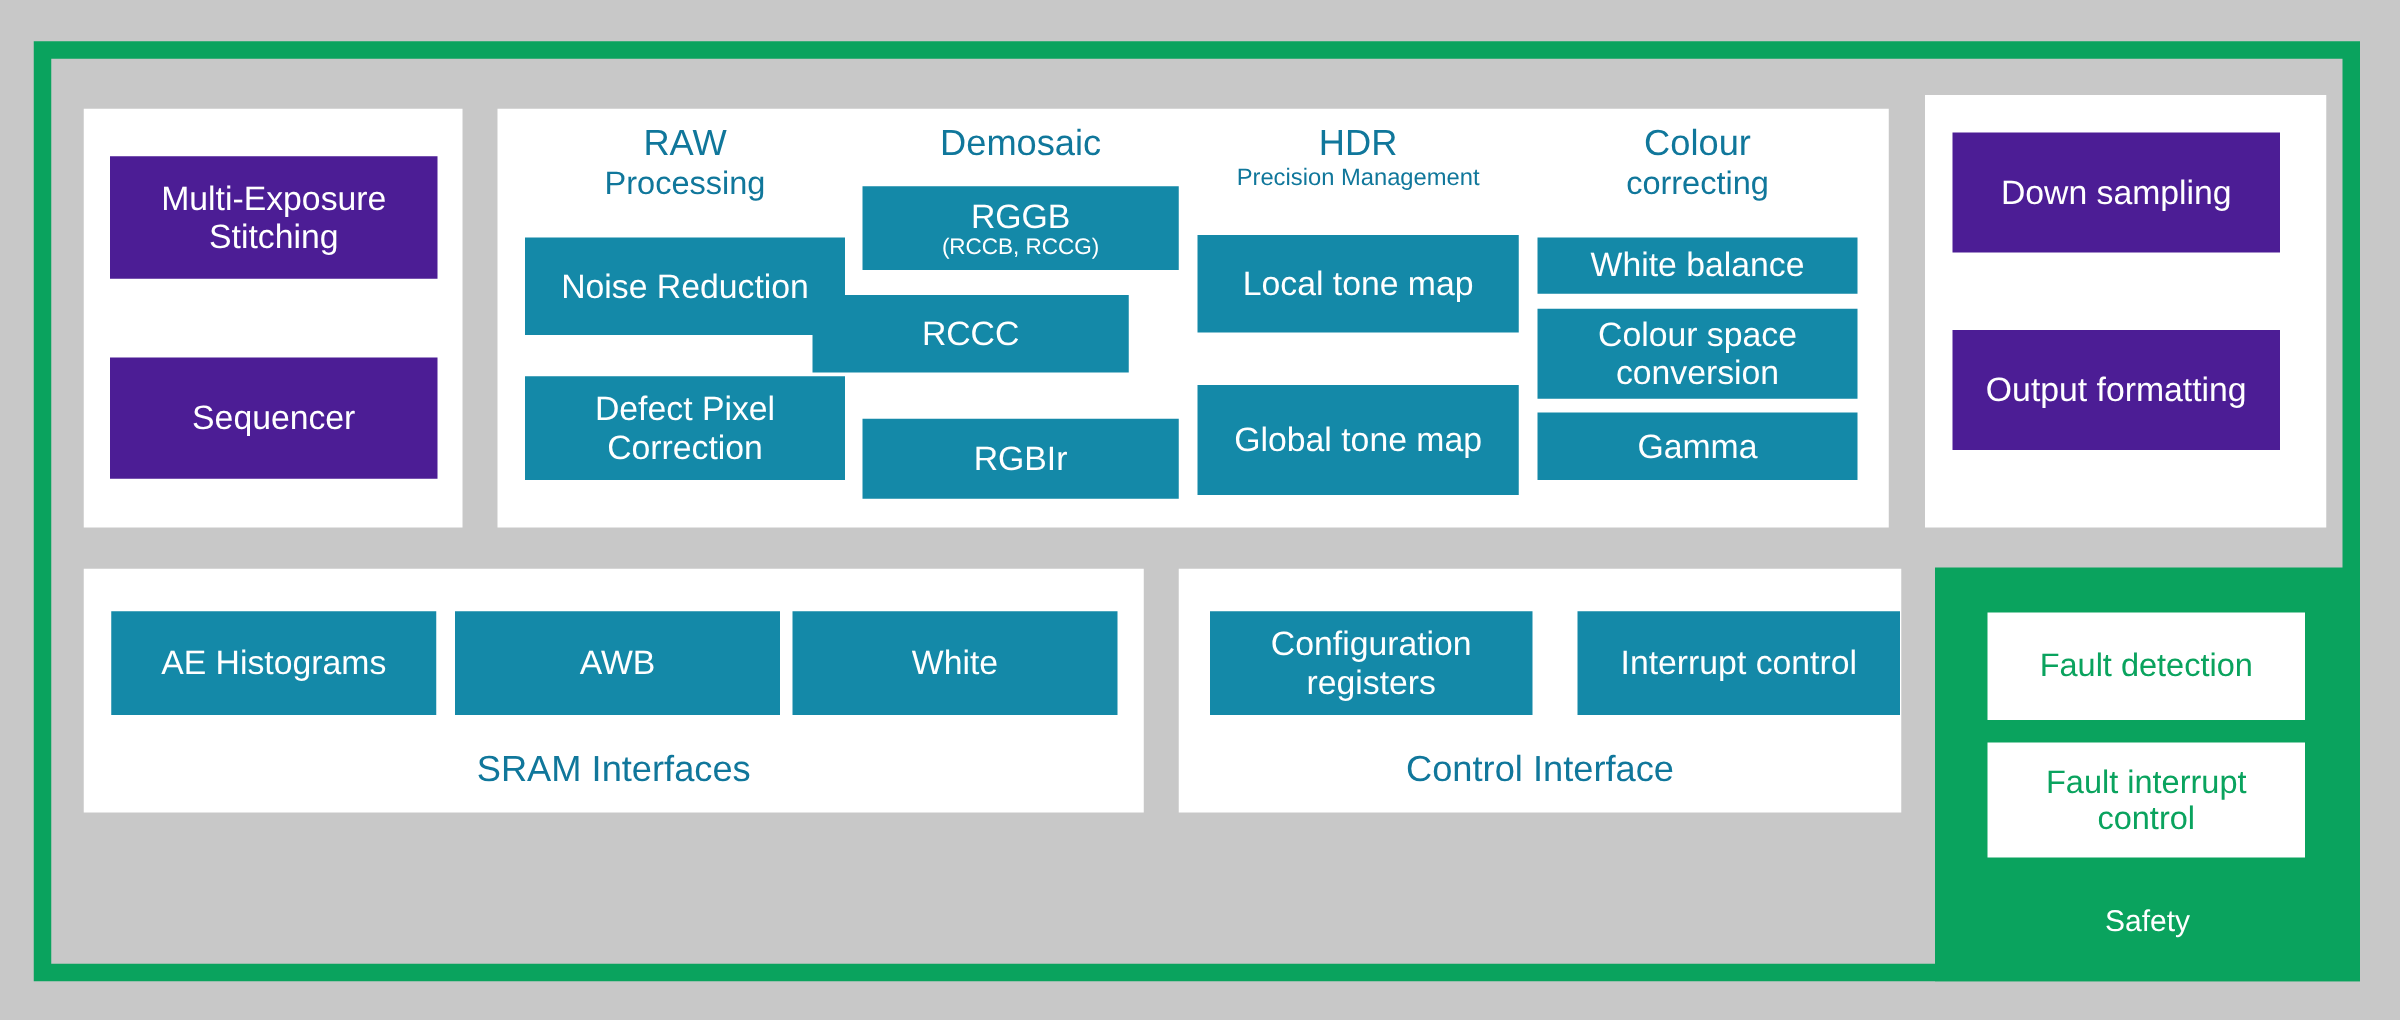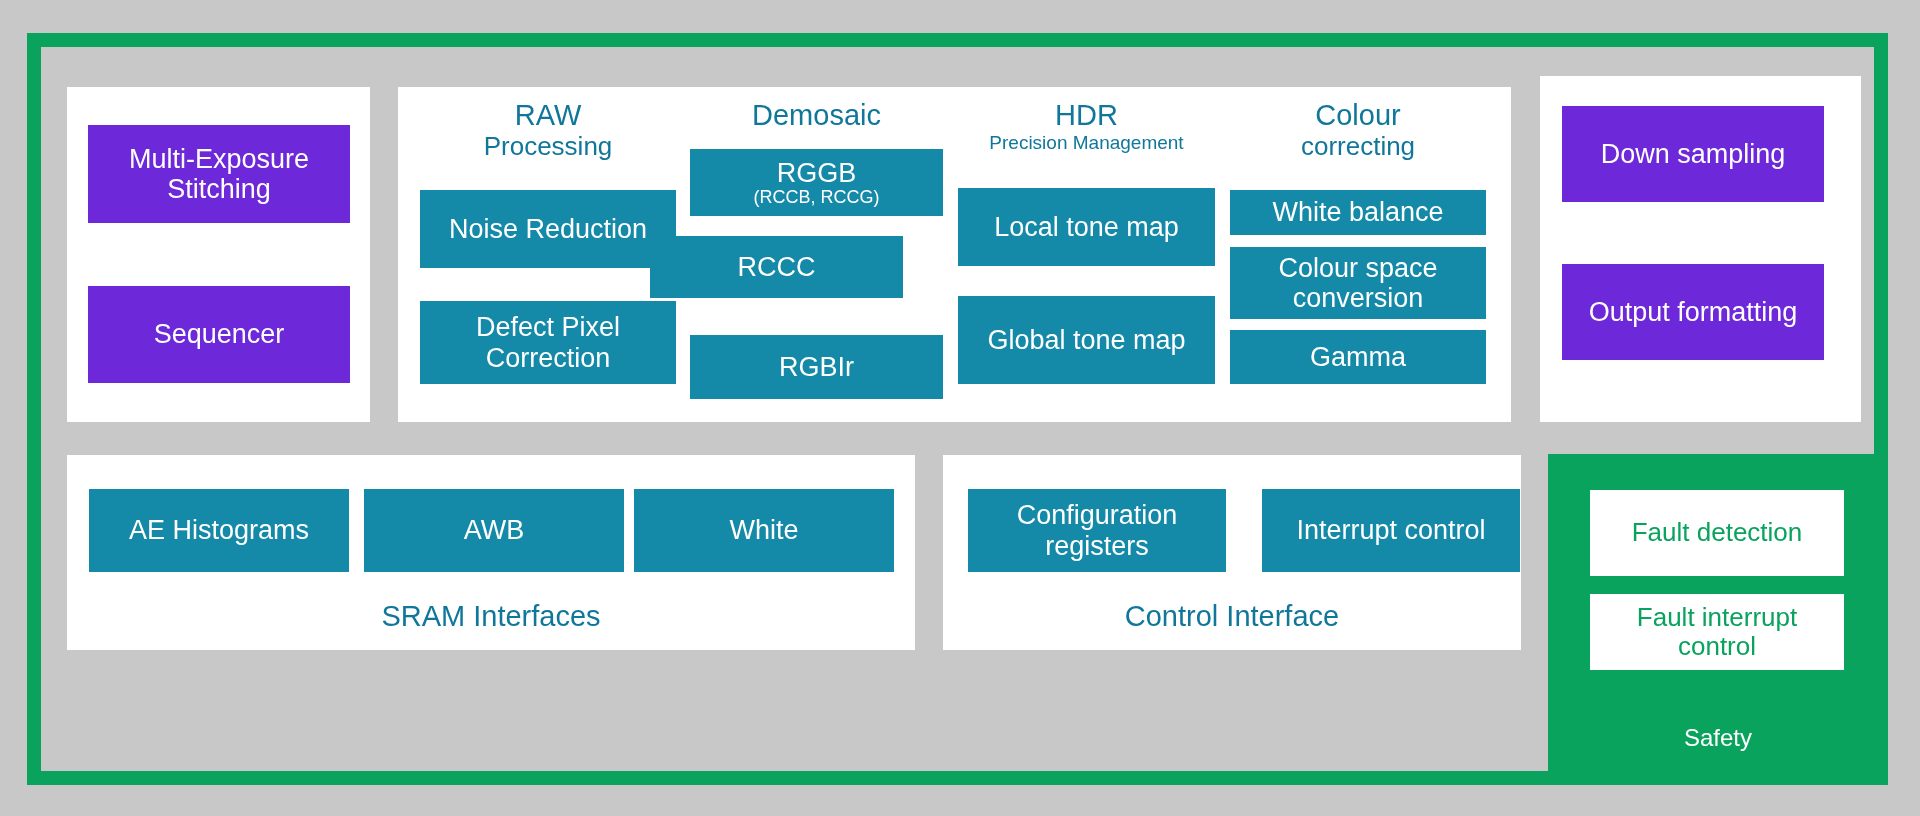--- a/index.html
+++ b/index.html
@@ -25,21 +25,21 @@
 
   .block{
     position:absolute;box-sizing:border-box;
     display:flex;align-items:center;justify-content:center;
     text-align:center;
     color:#ffffff;
     line-height:1.12;
     font-size:27px;
     padding:2px 6px;
   }
-  .block.purple{background:#6d28d9;}
+  .block.purple{background:#4c1d95;}
   .block.teal{background:#1489a8;}
   .block.whitebox{background:#ffffff;color:#0aa35e;font-size:26px;}
 
   .heading{
     position:absolute;color:#10779b;text-align:center;
     line-height:1.14;
     font-size:29px;
   }
   .heading .sub{display:block;font-size:26px;}
   .heading.small-sub .sub{font-size:19px;}
@@ -86,21 +86,21 @@
     <span class="sublabel">(RCCB, RCCG)</span>
   </div>
   <div class="block teal" style="left:650px;top:236px;width:253px;height:62px;">RCCC</div>
   <div class="block teal" style="left:690px;top:320px;width:253px;height:64px;margin-top:15px;">RGBIr</div>
 
   <div class="heading small-sub" style="left:958px;top:99px;width:257px;">
     <span>HDR</span>
     <span class="sub">Precision Management</span>
   </div>
   <div class="block teal" style="left:958px;top:188px;width:257px;height:78px;">Local tone map</div>
-  <div class="block teal" style="left:958px;top:296px;width:257px;height:88px;">Global tone map</div>
+  <div class="block teal" style="left:958px;top:308px;width:257px;height:88px;">Global tone map</div>
 
   <div class="heading" style="left:1230px;top:99px;width:256px;">
     <span>Colour</span>
     <span class="sub">correcting</span>
   </div>
   <div class="block teal" style="left:1230px;top:190px;width:256px;height:45px;">White balance</div>
   <div class="block teal" style="left:1230px;top:247px;width:256px;height:72px;">Colour space conversion</div>
   <div class="block teal" style="left:1230px;top:330px;width:256px;height:54px;">Gamma</div>
 
   <div class="white-panel" style="left:1540px;top:76px;width:321px;height:346px;">
@@ -117,16 +117,16 @@
 
   <div class="white-panel" style="left:943px;top:455px;width:578px;height:195px;">
   </div>
   <div class="block teal" style="left:968px;top:489px;width:258px;height:83px;">Configuration registers</div>
   <div class="block teal" style="left:1238px;top:489px;width:258px;height:83px;margin-left:24px;">Interrupt control</div>
   <div class="caption" style="left:943px;top:600px;width:578px;">Control Interface</div>
 
   <div class="safety-wrap" style="left:1548px;top:454px;width:340px;height:331px;">
   </div>
   <div class="block whitebox" style="left:1590px;top:490px;width:254px;height:86px;">Fault detection</div>
-  <div class="block whitebox" style="left:1590px;top:594px;width:254px;height:76px;">Fault interrupt control</div>
+  <div class="block whitebox" style="left:1590px;top:594px;width:254px;height:92px;">Fault interrupt control</div>
   <div class="safety-label" style="left:1548px;top:724px;width:340px;">Safety</div>
 
 </div>
 
 </body></html>

